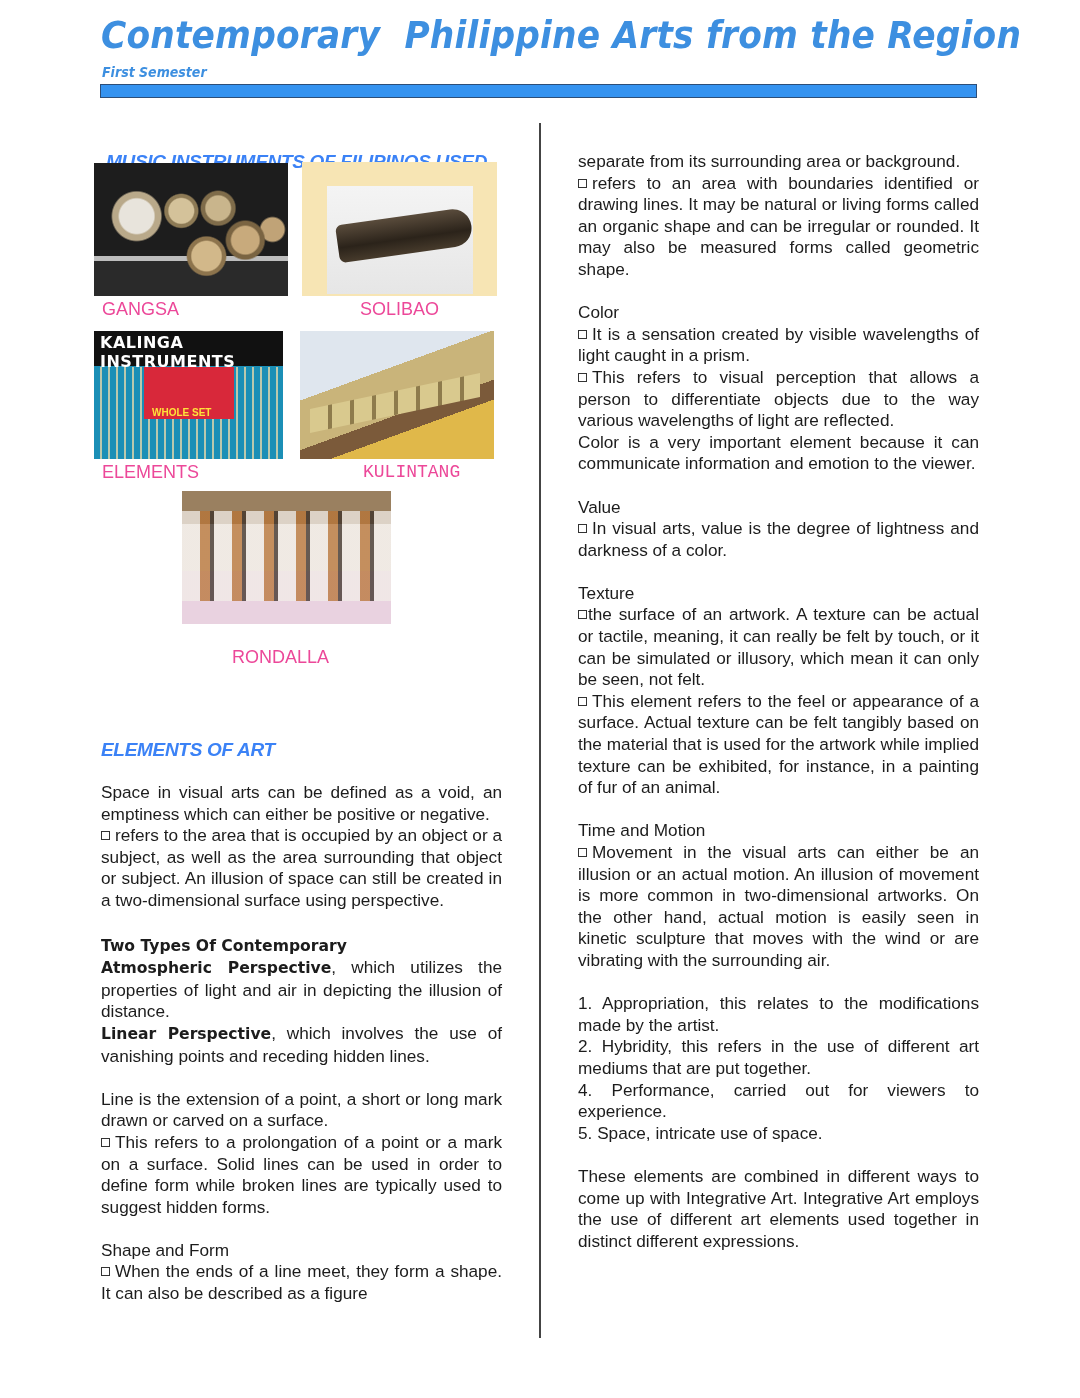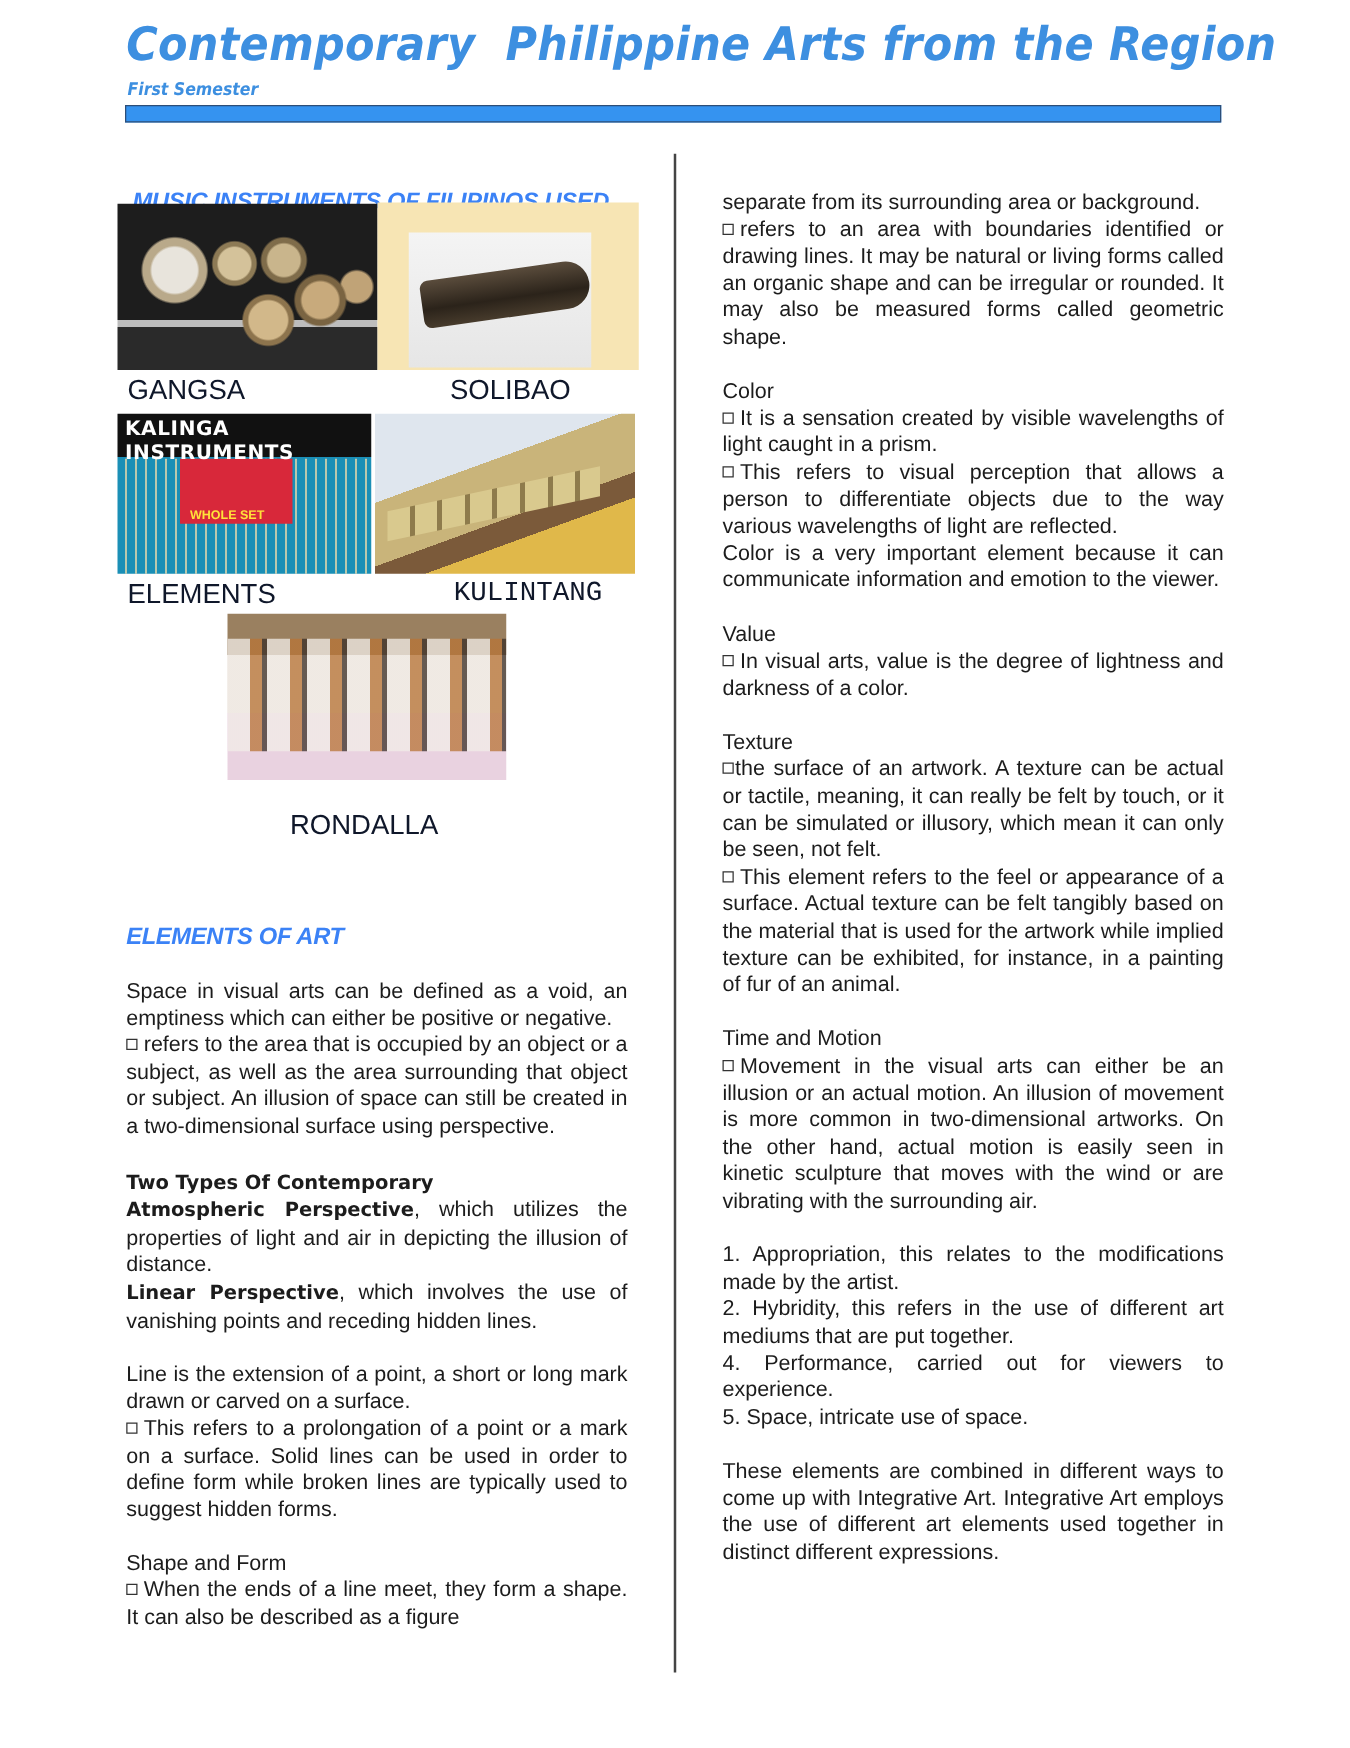--- a/index.html
+++ b/index.html
@@ -10,22 +10,22 @@
            font-family: "DejaVu Sans", sans-serif; transform: scaleX(0.93); transform-origin: left top; }
   .subtitle { position: absolute; left: 102px; top: 64px; font-size: 14px; font-weight: bold;
               font-style: italic; color: #3d8fe0; font-family: "DejaVu Sans", sans-serif;
               transform: scaleX(0.9); transform-origin: left top; }
   .bar { position: absolute; left: 100px; top: 84px; width: 877px; height: 14px;
          background: #3593f0; border: 1.5px solid #2d4e78; box-sizing: border-box; }
   .divider { position: absolute; left: 539px; top: 123px; width: 2px; height: 1215px; background: #444; }
 
   .sec-head { position: absolute; font-size: 19px; font-weight: bold; font-style: italic;
               color: #3b82f6; letter-spacing: -0.3px; margin-top: 28px; }
-  .img { position: absolute; overflow: hidden; padding-left: 14px; }
-  .cap { position: absolute; font-size: 22px; color: #0f172a; }
+  .img { position: absolute; overflow: hidden; }
+  .cap { position: absolute; font-size: 18px; color: #ec4899; }
 
   .col-text { position: absolute; font-size: 17.2px; line-height: 21.6px; text-align: justify;
               color: #1c1c1c; margin-top: 27px; }
   .col-text p { margin: 0; }
   .col-text .gap { height: 21.6px; }
   .h { font-weight: normal; }
   .calibri { font-family: "DejaVu Sans", sans-serif; font-size: 15.6px; }
   .box { display: inline-block; width: 9px; height: 9px; border: 1px solid #333; margin-right: 5px;
          vertical-align: 1px; box-sizing: border-box; }
 

